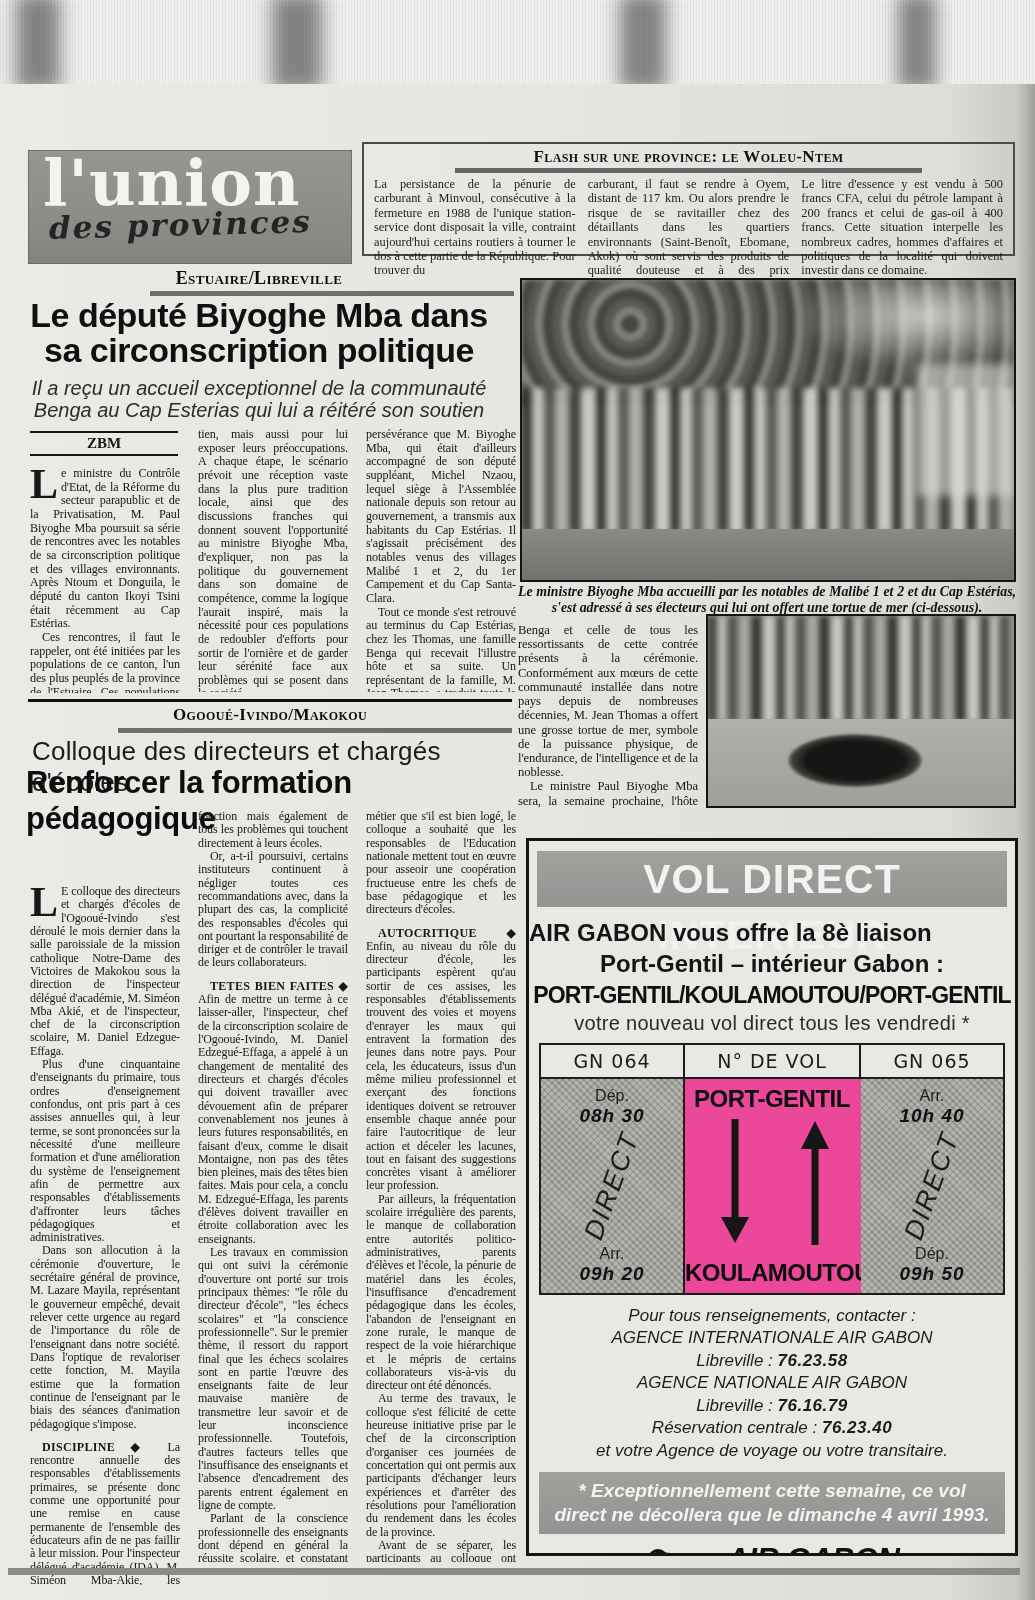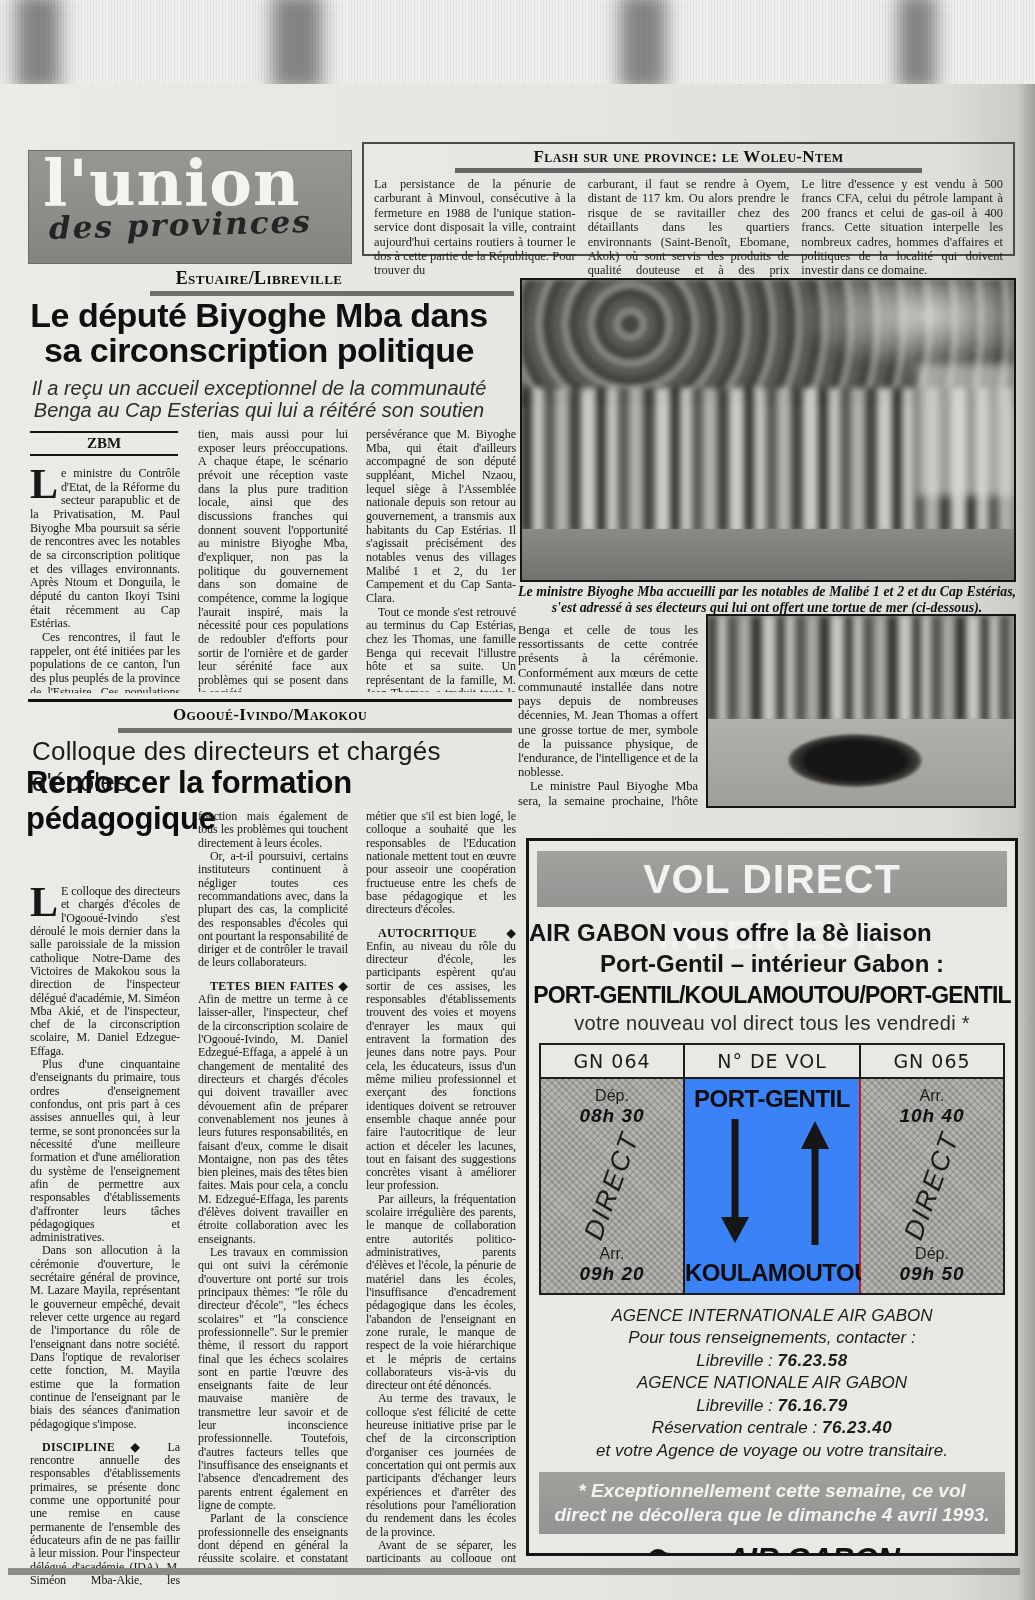--- a/index.html
+++ b/index.html
@@ -106,21 +106,21 @@
 
   .sched{margin:8px auto 0 auto;width:462px;border:2px solid #1c1c1c;
     display:grid;grid-template-columns:142px 178px 142px;grid-template-rows:34px 214px;}
   .sched .hd{border-bottom:2px solid #1c1c1c;display:flex;align-items:center;justify-content:center;
     font-size:19px;color:#1c1c1c;letter-spacing:1px;font-family:"DejaVu Sans",sans-serif;}
   .sched .hd.mid{border-left:2px solid #1c1c1c;border-right:2px solid #1c1c1c;}
   .cell{position:relative;}
   .cell.gray{background-color:#b6b4b1;
     background-image:repeating-linear-gradient(45deg, rgba(0,0,0,.14) 0 2px, transparent 2px 5px),
                      repeating-linear-gradient(-45deg, rgba(0,0,0,.10) 0 2px, transparent 2px 5px);}
-  .cell.mid{background:#3b82f6;border-left:2px solid #1c1c1c;border-right:2px solid #b91c1c;}
+  .cell.mid{background:#ec4899;border-left:2px solid #1c1c1c;border-right:2px solid #ec4899;}
   .tt{position:absolute;left:0;right:0;text-align:center;}
   .tt .lab{font-size:16px;color:#1d1d1d;}
   .tt .tim{font-weight:bold;font-style:italic;font-size:19px;color:#101010;letter-spacing:1px;}
   .tt.top{top:8px;} .tt.bot{bottom:8px;}
   .direct{position:absolute;left:0;right:0;top:50%;text-align:center;
     transform:translateY(-50%) rotate(-70deg);font-style:italic;font-size:27px;
     letter-spacing:2px;color:#1b1b1b;font-family:"Liberation Sans",sans-serif;}
   .city{position:absolute;left:0;right:0;text-align:center;font-weight:bold;font-size:24px;
     letter-spacing:-.5px;color:#0d0d0d;}
   .city.top{top:6px;} .city.bot{bottom:6px;}
@@ -277,22 +277,22 @@
         </div>
         <div class="direct">DIRECT</div>
         <div class="tt bot">
           <div class="lab">Dép.</div>
           <div class="tim">09h 50</div>
         </div>
       </div>
     </div>
 
     <div class="contact">
+      <div>Pour tous renseignements, contacter :</div>
       <div>AGENCE INTERNATIONALE AIR GABON</div>
-      <div>Pour tous renseignements, contacter :</div>
       <div><span>Libreville : </span><b>76.23.58</b></div>
       <div>AGENCE NATIONALE AIR GABON</div>
       <div><span>Libreville : </span><b>76.16.79</b></div>
       <div><span>Réservation centrale : </span><b>76.23.40</b></div>
       <div>et votre Agence de voyage ou votre transitaire.</div>
     </div>
 
     <div class="ad-note">* Exceptionnellement cette semaine, ce vol direct ne décollera que le dimanche 4 avril 1993.</div>
 
     <div class="ad-logo">

